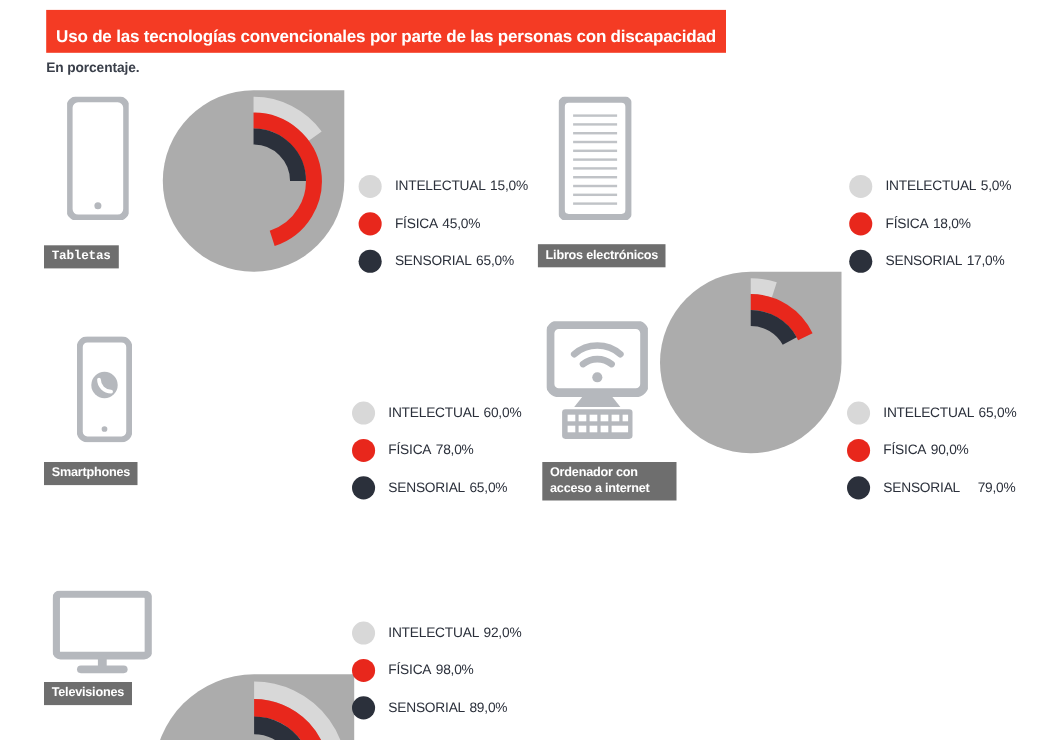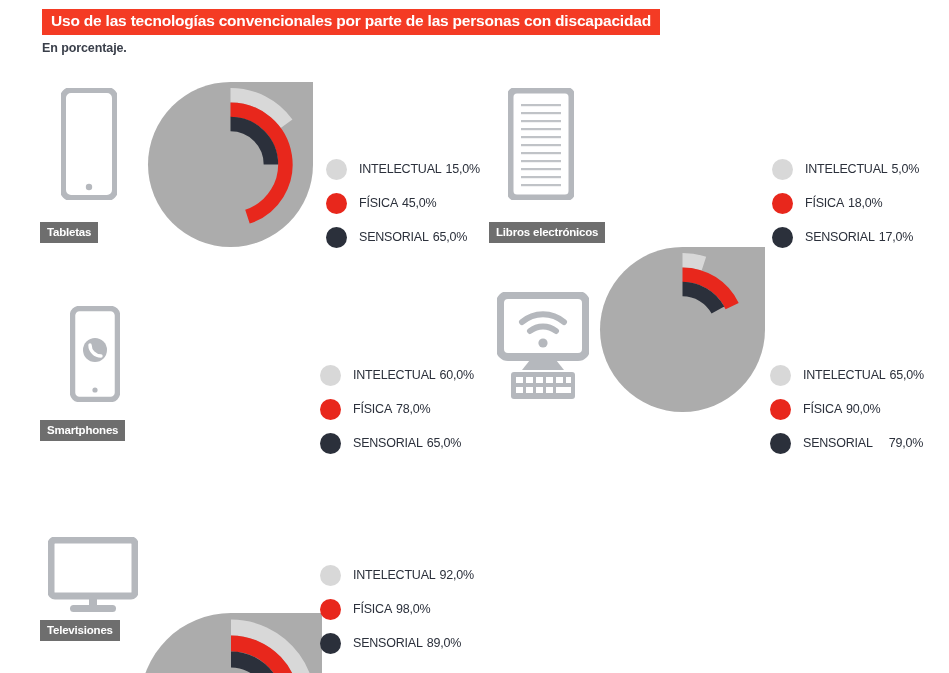--- a/index.html
+++ b/index.html
@@ -11,21 +11,21 @@
     position:relative;
   }
   .header{position:absolute;left:42px;top:9px;}
   .title-bar{
     display:inline-block;
     background:#f43b24;
     color:#ffffff;
     font-size:15.5px;
     font-weight:bold;
     letter-spacing:-0.2px;
-    padding:4px 9px 6px 9px;
+    padding:17px 9px 6px 9px;
     line-height:1.05;
     white-space:nowrap;
     text-align:right;
   }
   .subtitle{
     margin-top:6px;
     color:#3a3f4a;
     font-size:12.5px;
     font-weight:bold;
     letter-spacing:-0.1px;
@@ -76,21 +76,21 @@
 
 <div class="grid" id="grid">
     <div class="iconcol" style="left: 34px; top: 80px;">
       <div class="icon-wrap">
         <svg width="56" height="112" viewBox="0 0 56 112">
         <rect x="2" y="2" width="52" height="108" rx="8" ry="8" fill="none" stroke="#b5b8bd" stroke-width="6"></rect>
         <circle cx="28" cy="99" r="3.2" fill="#b5b8bd"></circle>
       </svg>
       </div>
     </div>
-    <div class="panel" style="left: 40px; top: 222px;"><span class="badge">Tabletas</span></div>
+    <div class="panel" style="left: 40px; top: 222px; font-family: Liberation Mono, monospace;"><span class="badge">Tabletas</span></div>
     <div class="panel gauge" style="left: 148px; top: 82px;">
       <svg width="165" height="165" viewBox="0 0 165 165">
     <path d="M 82.5 0 L 165 0 L 165 82.5 A 82.5 82.5 0 1 1 82.5 0 Z" fill="#acacac"></path>
     <path d="M 82.5 13.200000000000003 A 69.3 69.3 0 0 1 138.56487771018385 41.76648201613161" fill="none" stroke="#d8d8d8" stroke-width="14.52"></path>
     <path d="M 82.5 27.637499999999996 A 54.862500000000004 54.862500000000004 0 0 1 99.45344485389555 134.67733812524287" fill="none" stroke="#e8271c" stroke-width="14.52"></path>
     <path d="M 82.5 42.075 A 40.425 40.425 0 0 1 122.925 82.5" fill="none" stroke="#2b303b" stroke-width="14.52"></path>
   </svg>
     </div>
     <div class="legend" style="left: 326px; top: 152px;">
     <div class="legend-row">
@@ -207,20 +207,21 @@
             <rect x="69" y="85" width="5" height="6"></rect>
           <rect x="19" y="95" width="7" height="6"></rect>
             <rect x="29" y="95" width="7" height="6"></rect>
           <rect x="39" y="95" width="7" height="6"></rect>
             <rect x="49" y="95" width="7" height="6"></rect>
           <rect x="59" y="95" width="15" height="6"></rect>
         </g>
       </svg>
       </div>
     </div>
+    <div class="panel" style="left: 493px; top: 420px;"><span class="badge two-line">Ordenador con acceso a internet</span></div>
     <div class="legend" style="left: 770px; top: 358px;">
     <div class="legend-row">
       <span class="dot" style="background:#d8d8d8"></span>
       <span class="legend-text">INTELECTUAL</span>
       <span class="legend-text" style="margin-left:4px">65,0%</span>
     </div>
     <div class="legend-row">
       <span class="dot" style="background:#e8271c"></span>
       <span class="legend-text">FÍSICA</span>
       <span class="legend-text" style="margin-left:4px">90,0%</span>

